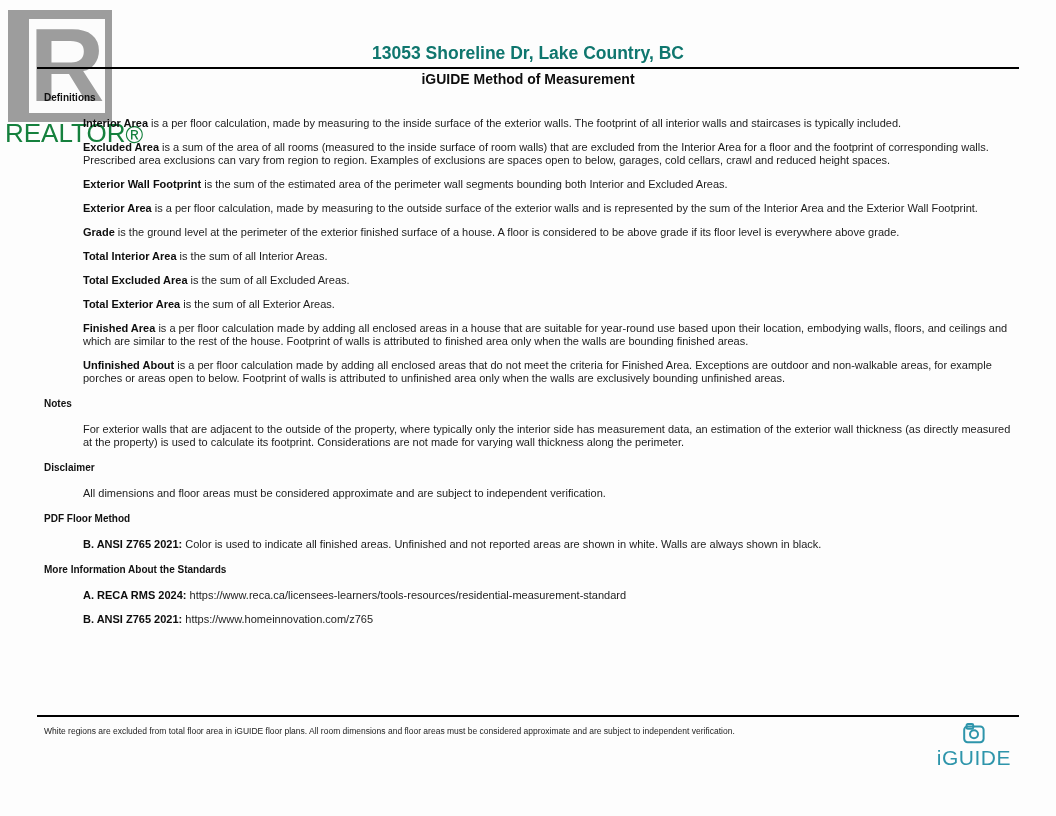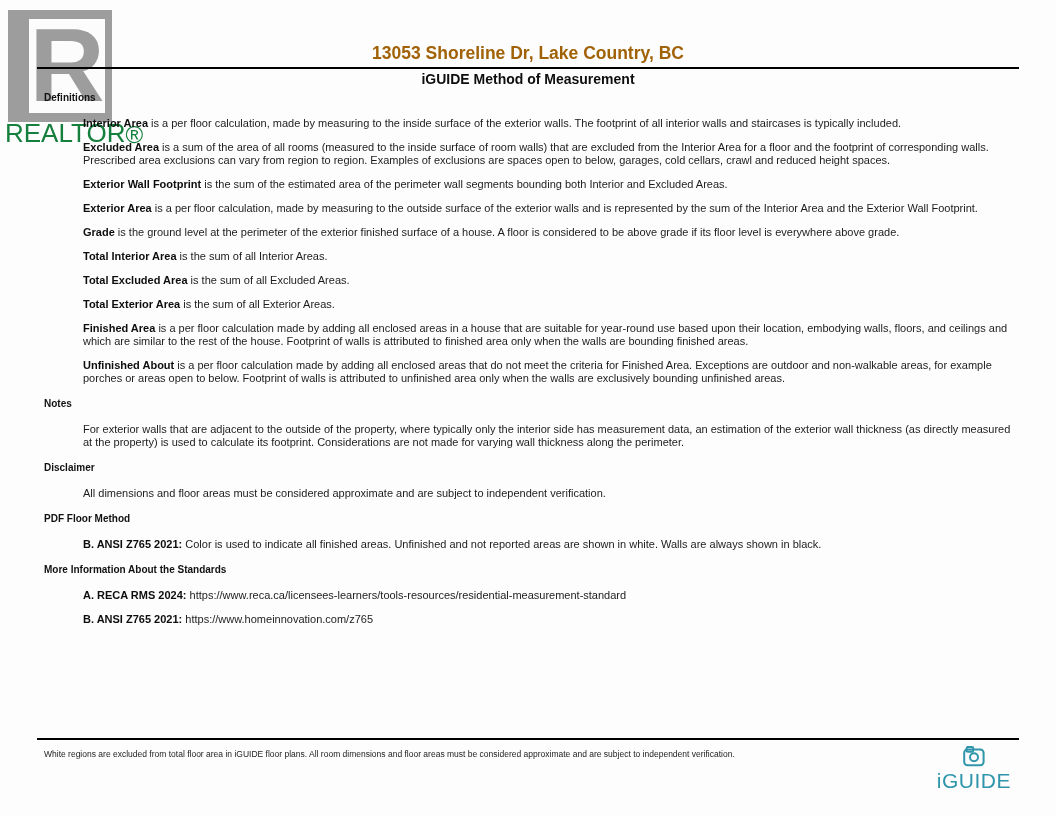--- a/index.html
+++ b/index.html
@@ -38,21 +38,21 @@
     letter-spacing:0px; white-space:nowrap;
   }
   .wm-reg { font-size:24px; vertical-align:-1px; }
 
   
   .content { position:absolute; left:37px; top:0; width:982px; z-index:1; }
 
   h1.title {
     margin-top:43px;
     text-align:center;
-    font-size:17.5px; font-weight:bold; color:#a16207;
+    font-size:17.5px; font-weight:bold; color:#0f766e;
     line-height:20px;
   }
   .rule { border-top:2px solid #000; margin-top:4px; }
   h2.subtitle {
     margin-top:3px;
     text-align:center;
     font-size:14px; font-weight:bold; color:#0d0d0d;
     line-height:14px;
   }
 
@@ -63,21 +63,21 @@
   .section-heading.first { margin-top:5px; }
 
   p.def, p.body-text {
     margin:0 0 11px 46px;
     font-size:11px; line-height:13px; color:#1c1c1c;
     width:930px;
   }
   p.def b, p.body-text b { color:#0d0d0d; }
 
   
-  .footer { position:absolute; left:37px; top:738px; width:982px; z-index:1; }
+  .footer { position:absolute; left:37px; top:715px; width:982px; z-index:1; }
   .footer-rule { border-top:2px solid #000; }
   .footer-row {
     display:flex; justify-content:space-between; align-items:flex-start;
     padding-top:6px;
   }
   .footer-text {
     font-size:8.5px; color:#222; padding-left:7px; padding-top:3px;
   }
   .brand {
     display:flex; align-items:center; gap:3px;

